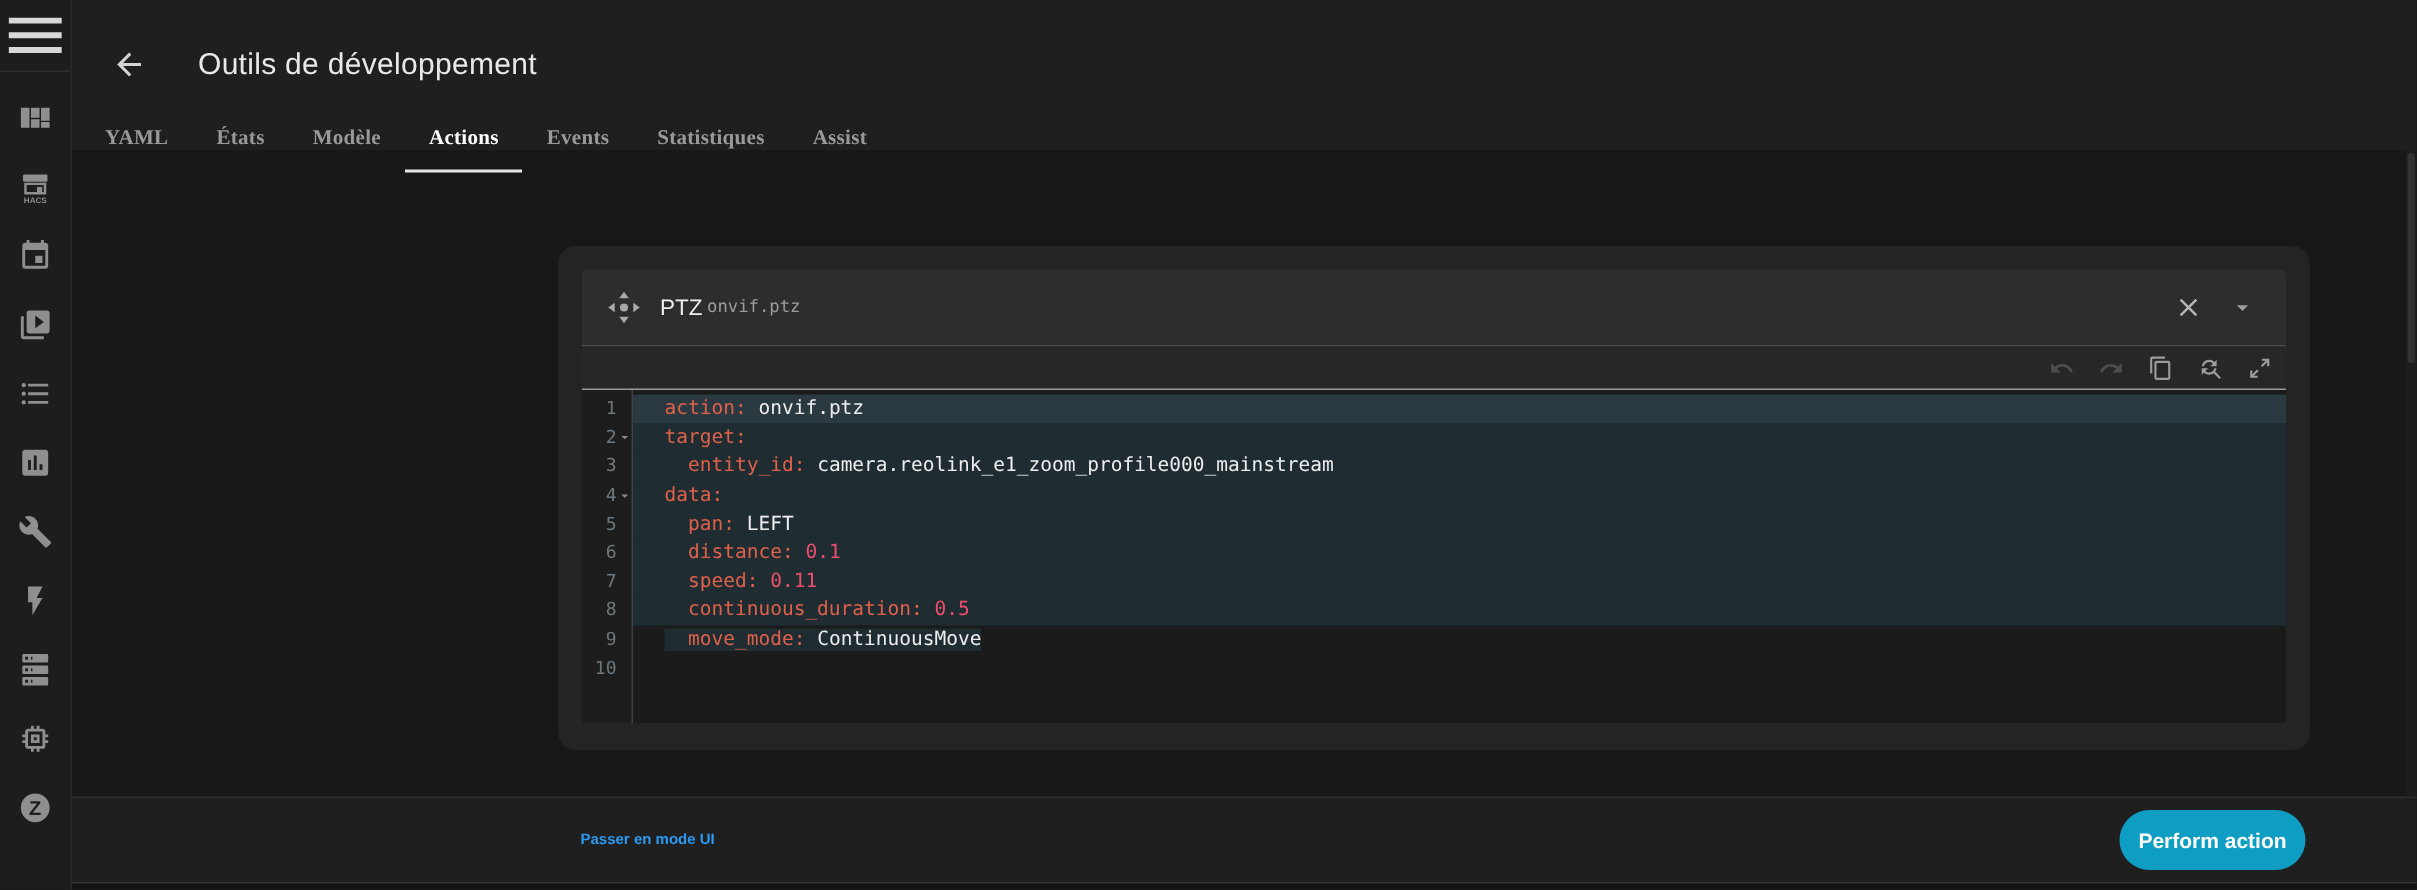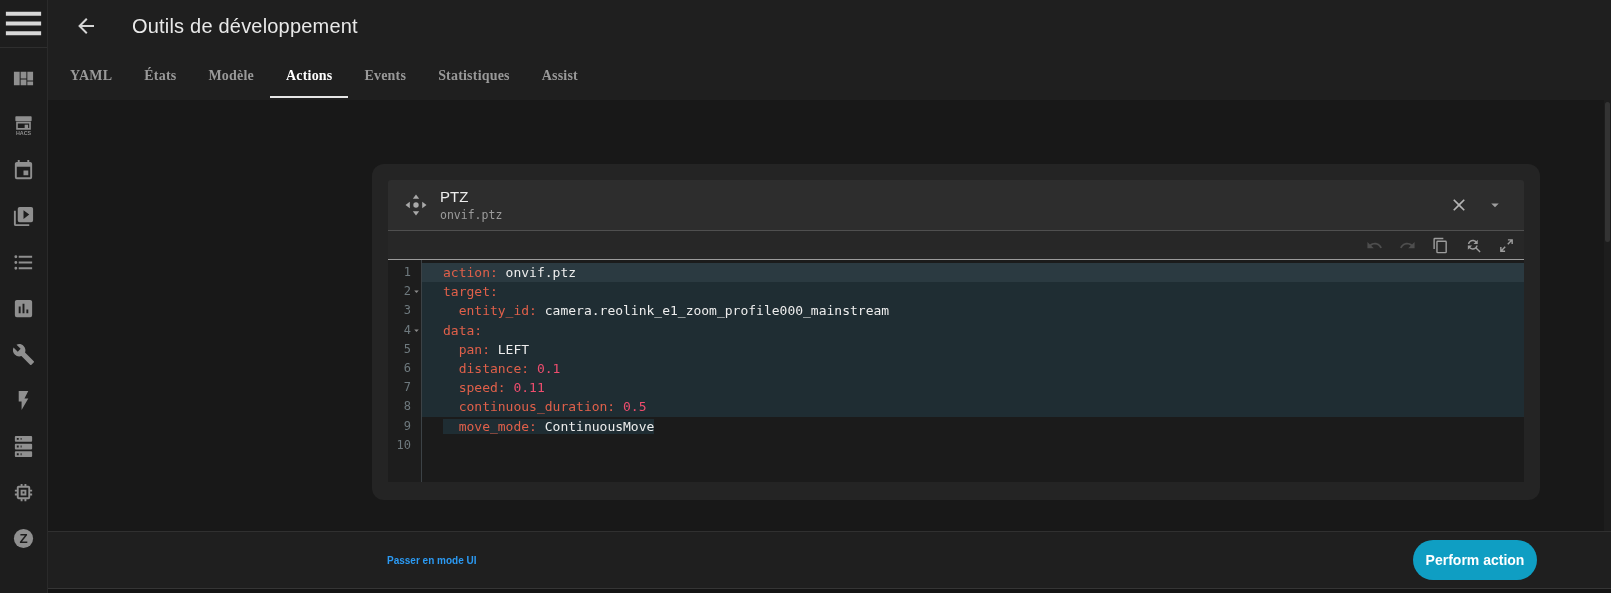--- a/index.html
+++ b/index.html
@@ -16,21 +16,21 @@
   }
   .menu-btn {
     height:48px; display:flex; align-items:center; justify-content:center;
     color:#d8d8d8; cursor:pointer; border-bottom:1px solid #2e2e2e;
   }
   .side-icons { display:flex; flex-direction:column; align-items:center; padding-top:18px; gap:22px; }
   .side-icon { width:24px; height:24px; color:#8f8f8f; display:flex; align-items:center; justify-content:center; cursor:pointer; }
   .side-icon svg { width:23px; height:23px; }
   
   .topbar { position:absolute; left:48px; top:0; right:0; height:100px; background:#1f1f1f; z-index:4; }
-  .topbar-row1 { height:52px; display:flex; align-items:center; }
+  .topbar-row1 { height:52px; display:flex; align-items:center;margin-top:17px; }
   .back-btn { width:24px; height:24px; margin-left:26px; color:#d5d5d5; cursor:pointer; }
   .back-btn svg { width:24px; height:24px; }
   .page-title { margin-left:34px; font-size:20px; color:#e9e9e9; letter-spacing:.2px; }
   .tabs { display:flex; padding-left:6px; height:48px;font-family:Liberation Serif, serif; }
   .tab {
     position:relative; display:flex; align-items:center; padding:0 16px;
     font-size:14px; font-weight:700; color:#999; cursor:pointer; letter-spacing:.2px;
   }
   .tab.active { color:#ffffff; }
   .tab.active::after {
@@ -42,21 +42,21 @@
   .card {
     position:absolute; left:324px; top:64px; width:1168px; height:336px;
     background:#242424; border-radius:12px; padding:16px;
   }
   .row-header {
     height:51px; background:#2d2d2d; display:flex; align-items:center;
     padding:0 16px; border-bottom:1px solid #4f4f4f; border-radius:3px 3px 0 0;
   }
   .ptz-icon { width:24px; height:24px; color:#a9a9a9; flex:none; }
   .ptz-icon svg { width:24px; height:24px; }
-  .row-titles { margin-left:12px; display:flex; flex-direction:column; gap:3px; }
+  .row-titles { margin-left:12px; display:flex; flex-direction:row; gap:3px; }
   .row-title { font-size:15px; color:#ededed; }
   .row-service { font-size:11.5px; color:#9c9c9c; font-family:"DejaVu Sans Mono", monospace; }
   .row-controls { margin-left:auto; display:flex; align-items:center; gap:10px; }
   .icon-btn { width:26px; height:26px; display:flex; align-items:center; justify-content:center; color:#b5b5b5; cursor:pointer; }
   .icon-btn svg { width:20px; height:20px; }
   .icon-btn.small svg { width:18px; height:18px; color:#9e9e9e; }
   
   .ed-toolbar {
     height:29px; background:#272727; display:flex; align-items:center;
     justify-content:flex-end; gap:13px; padding-right:8px; border-bottom:1px solid #9b9b9b;

